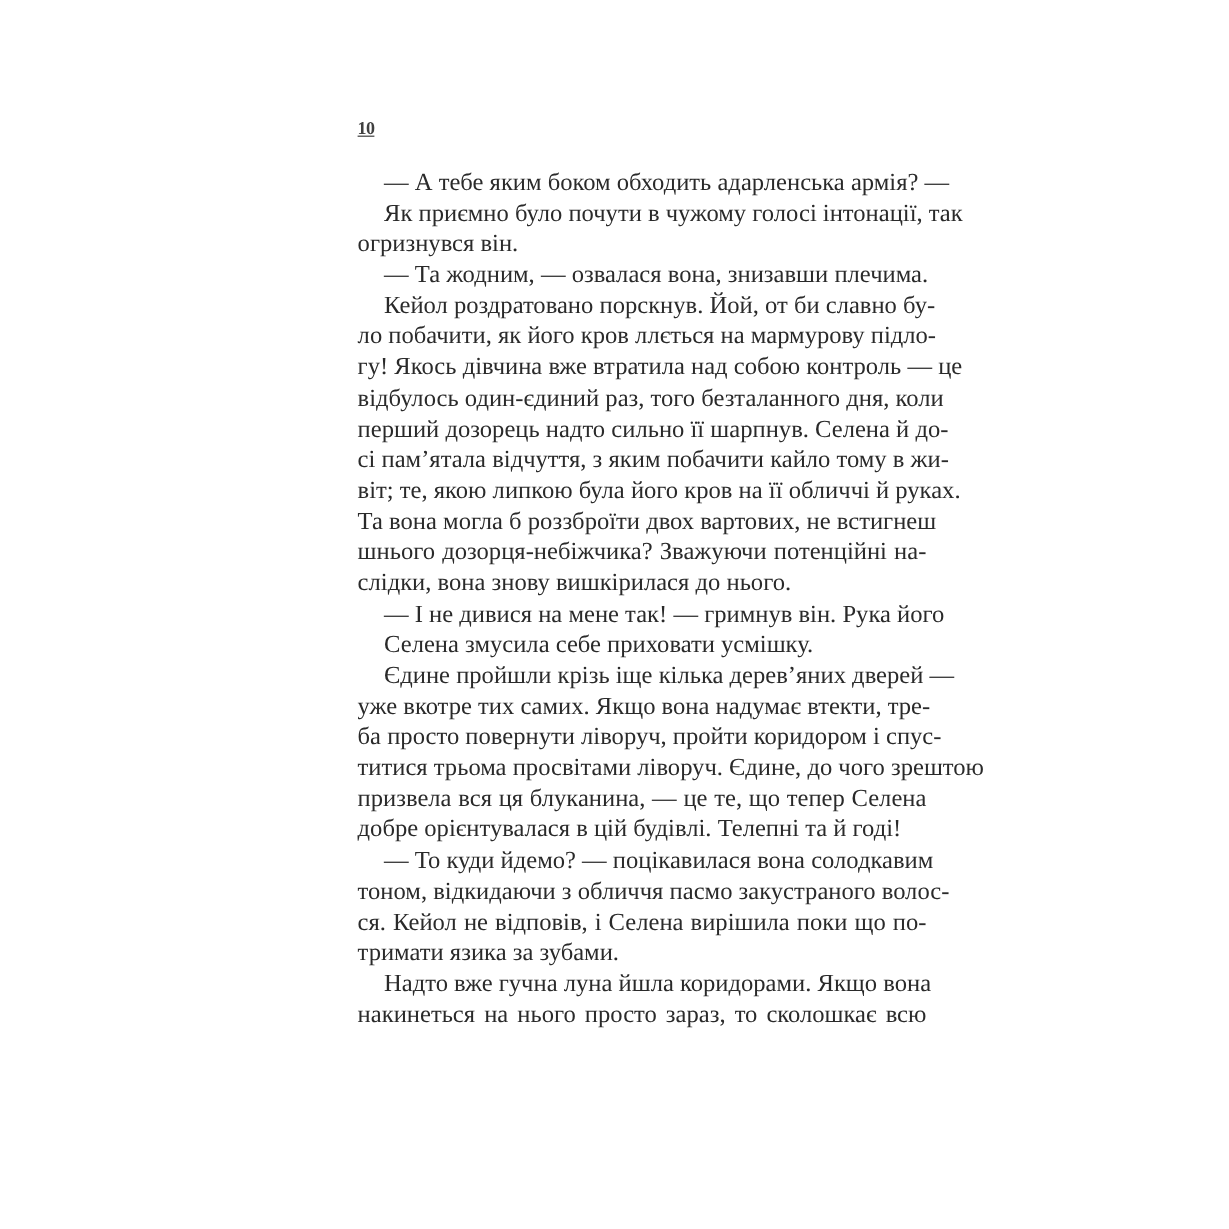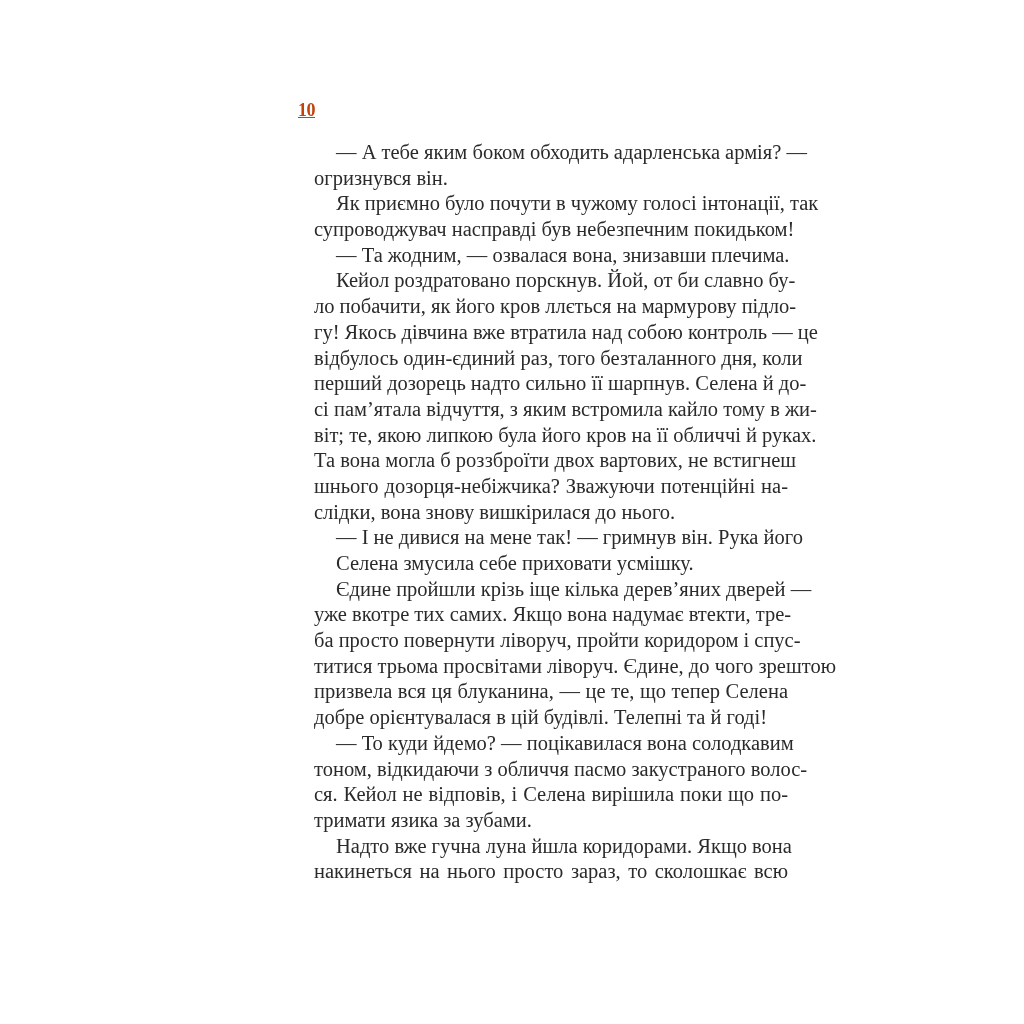--- a/index.html
+++ b/index.html
@@ -1,47 +1,46 @@
 <!DOCTYPE html>
 <html><head>
   <meta charset="utf-8">
   <style>
     html, body { margin: 0; padding: 0; background: #ffffff; }
     body { width: 1024px; height: 1024px; position: relative; overflow: hidden; }
     .page-number {
       position: absolute; left: 298px; top: 100px;
       font-family: "Liberation Serif", serif; font-weight: bold;
-      font-size: 18px; color: #c2410c; letter-spacing: -0.5px; text-decoration: underline;
+      font-size: 15px; color: #404040; letter-spacing: -0.5px; text-decoration: underline;
     }
     .text-block {
       position: absolute; left: 298px; top: 140px; width: 474px;
       font-family: "Liberation Serif", serif; font-size: 20.5px;
-      line-height: 25.7px; color: #2a2a2a; margin-left: 16px;
+      line-height: 25.7px; color: #2a2a2a;
     }
     .line { display: block; white-space: nowrap; text-align: justify; text-align-last: justify; height: 25.7px; }
     .line.last { text-align-last: left; }
     .line.indent { padding-left: 22px; }
   </style>
 </head>
 <body>
 
 <div class="page-number">10</div>
 
 <div class="text-block" id="text-block">
     <span class="line indent">— А тебе яким боком обходить адарленська армія? —</span>
+    <span class="line indent">Як приємно було почути в чужому голосі інтонації, так</span>
     <span class="line last">огризнувся він.</span>
-    <span class="line indent">Як приємно було почути в чужому голосі інтонації, так</span>
-    <span class="line last">супроводжувач насправді був небезпечним покидьком!</span>
     <span class="line indent last">— Та жодним, — озвалася вона, знизавши плечима.</span>
     <span class="line indent">Кейол роздратовано порскнув. Йой, от би славно бу-</span>
     <span class="line">ло побачити, як його кров ллється на мармурову підло-</span>
     <span class="line">гу! Якось дівчина вже втратила над собою контроль — це</span>
     <span class="line">відбулось один-єдиний раз, того безталанного дня, коли</span>
     <span class="line">перший дозорець надто сильно її шарпнув. Селена й до-</span>
-    <span class="line">сі пам’ятала відчуття, з яким встромила кайло тому в жи-</span>
+    <span class="line">сі пам’ятала відчуття, з яким побачити кайло тому в жи-</span>
     <span class="line">віт; те, якою липкою була його кров на її обличчі й руках.</span>
     <span class="line">Та вона могла б роззброїти двох вартових, не встигнеш</span>
     <span class="line">шнього дозорця-небіжчика? Зважуючи потенційні на-</span>
     <span class="line last">слідки, вона знову вишкірилася до нього.</span>
     <span class="line indent">— І не дивися на мене так! — гримнув він. Рука його</span>
     <span class="line indent last">Селена змусила себе приховати усмішку.</span>
     <span class="line indent">Єдине пройшли крізь іще кілька дерев’яних дверей —</span>
     <span class="line">уже вкотре тих самих. Якщо вона надумає втекти, тре-</span>
     <span class="line">ба просто повернути ліворуч, пройти коридором і спус-</span>
     <span class="line">титися трьома просвітами ліворуч. Єдине, до чого зрештою</span>

